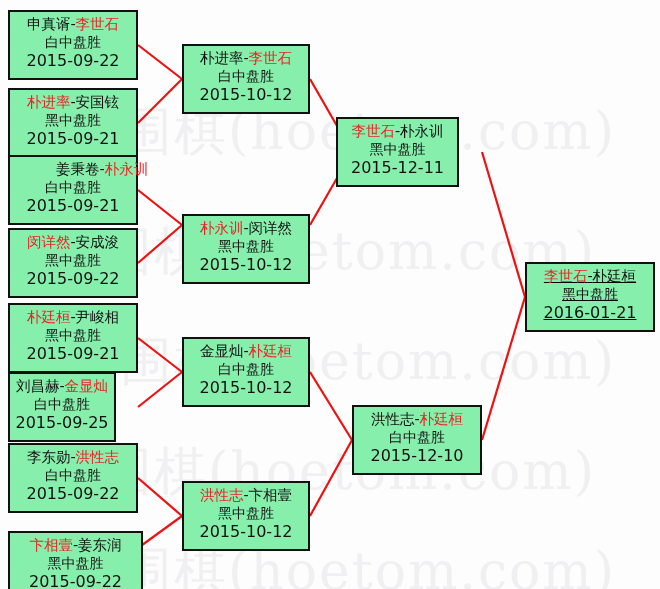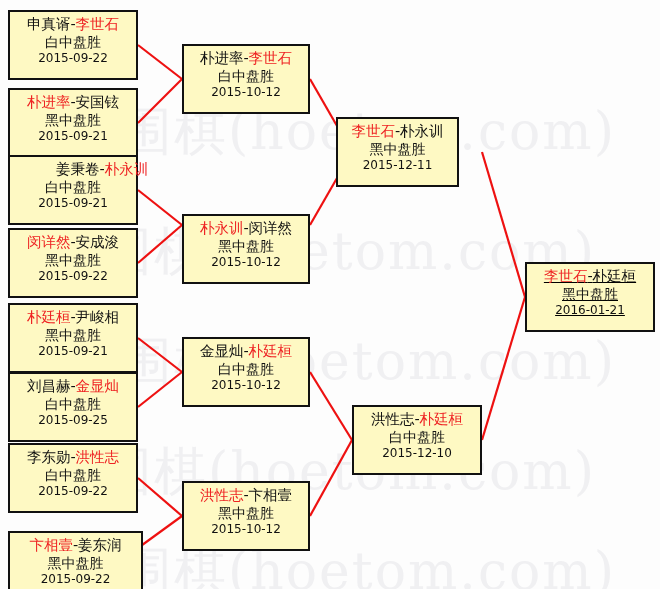--- a/index.html
+++ b/index.html
@@ -49,40 +49,40 @@
   #connectors line {
     stroke: #ee1111;
     stroke-width: 2.2;
   }
   
   .match-box {
     position: absolute;
     z-index: 2;
     box-sizing: border-box;
     border: 2px solid #111111;
-    background: #fef9c3;
+    background: #86efac;
     text-align: center;
     padding: 3px 2px 4px 2px;
     line-height: 1.28;
   }
   .match-players {
     font-size: 14.5px;
     white-space: nowrap;
     font-family: "DejaVu Sans", "Liberation Sans", sans-serif;
   }
   .p-win   { color: #ee2222; }
   .p-lose  { color: #111111; }
   .p-dash  { color: #111111; }
   .match-result {
     font-size: 14px;
     color: #111111;
     white-space: nowrap;
   }
   .match-date {
-    font-size: 12px;
+    font-size: 16px;
     color: #111111;
     font-family: "DejaVu Sans", "Liberation Sans", sans-serif;
     letter-spacing: 0px;
     white-space: nowrap;
   }
 </style>
 </head>
 <body>
 
 <div id="bracket-root">
@@ -131,21 +131,21 @@
       <div class="match-box" style="left: 8px; top: 228px; width: 130px; height: 70px; border-color: rgb(17, 17, 17);">
         <div class="match-players"><span class="p-win" style="color: rgb(238, 34, 34);">闵详然</span><span class="p-dash">-</span><span class="p-lose" style="color: rgb(17, 17, 17); font-family: Liberation Serif, serif;">安成浚</span></div>
         <div class="match-result">黑中盘胜</div>
         <div class="match-date">2015-09-22</div>
       </div>
       <div class="match-box" style="left: 8px; top: 303px; width: 130px; height: 70px; border-color: rgb(17, 17, 17);">
         <div class="match-players"><span class="p-win" style="color: rgb(238, 34, 34);">朴廷桓</span><span class="p-dash">-</span><span class="p-lose" style="color: rgb(17, 17, 17);">尹峻相</span></div>
         <div class="match-result">黑中盘胜</div>
         <div class="match-date">2015-09-21</div>
       </div>
-      <div class="match-box" style="left: 8px; top: 372px; width: 130px; height: 70px; border-color: rgb(17, 17, 17);">
+      <div class="match-box" style="left: 8px; top: 372px; width: 108px; height: 70px; border-color: rgb(17, 17, 17);">
         <div class="match-players"><span class="p-lose" style="color: rgb(17, 17, 17);">刘昌赫</span><span class="p-dash">-</span><span class="p-win" style="color: rgb(238, 34, 34);">金显灿</span></div>
         <div class="match-result">白中盘胜</div>
         <div class="match-date">2015-09-25</div>
       </div>
       <div class="match-box" style="left: 8px; top: 443px; width: 130px; height: 70px; border-color: rgb(17, 17, 17);">
         <div class="match-players"><span class="p-lose" style="color: rgb(17, 17, 17);">李东勋</span><span class="p-dash">-</span><span class="p-win" style="color: rgb(238, 34, 34);">洪性志</span></div>
         <div class="match-result">白中盘胜</div>
         <div class="match-date">2015-09-22</div>
       </div>
       <div class="match-box" style="left: 8px; top: 531px; width: 135px; height: 70px; border-color: rgb(17, 17, 17);">

